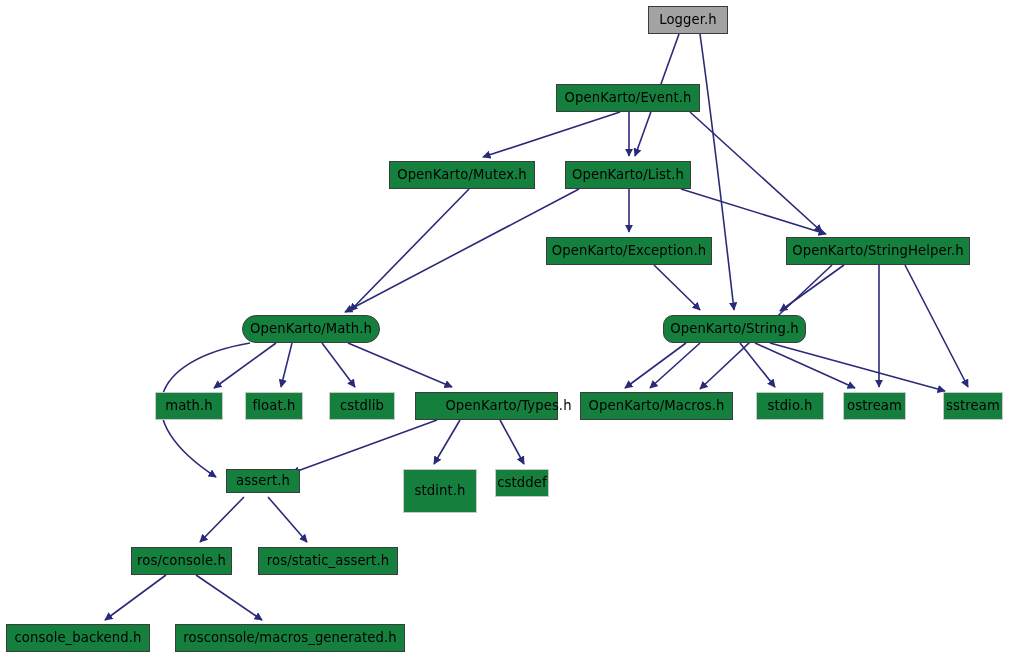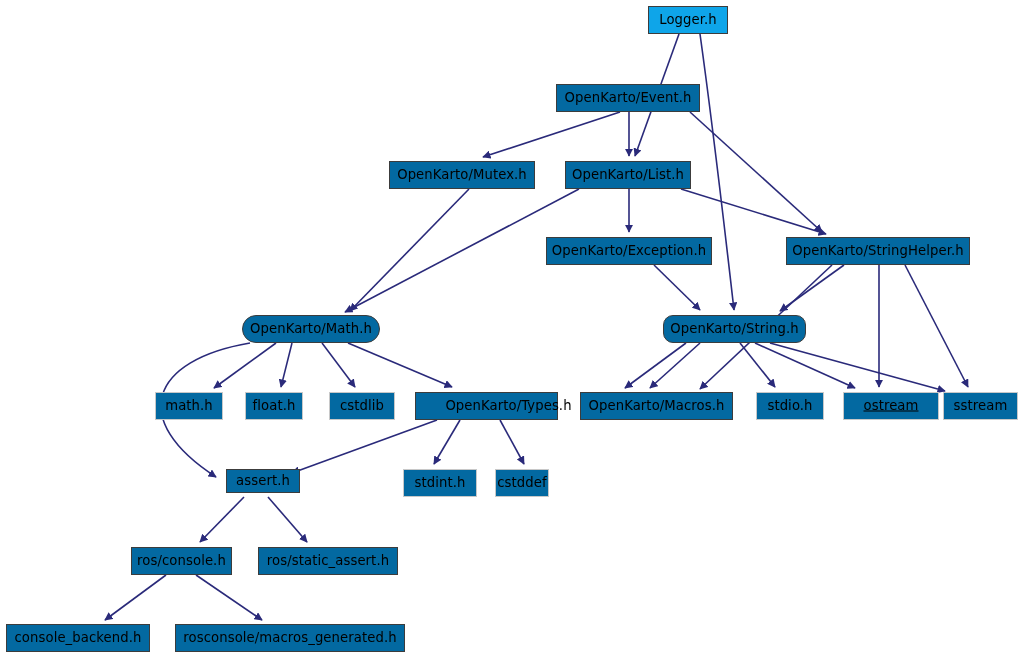--- a/index.html
+++ b/index.html
@@ -23,21 +23,21 @@
     height: 659px;
     pointer-events: none;
   }
   .node {
     position: absolute;
     box-sizing: border-box;
     display: flex;
     align-items: center;
     justify-content: center;
     white-space: nowrap;
-    background: #0369a1;
+    background: #15803d;
     border: 1px solid #c8c8c8;
     color: #000000;
     font-size: 13.2px;
     line-height: 1;
     letter-spacing: 0.1px;
   }
   .node.project {
     border: 1.6px solid #3c3c3c;
   }
   .node.current {
@@ -90,21 +90,21 @@
         <path d="M 770 343 L 945 391" marker-end="url(#arrowhead)" stroke="#2a2a7a"></path>
         <path d="M 686 343 L 625 388" marker-end="url(#arrowhead)" stroke="#2a2a7a"></path>
         <path d="M 244 497 L 200 542" marker-end="url(#arrowhead)" stroke="#2a2a7a"></path>
         <path d="M 268 497 L 307 542" marker-end="url(#arrowhead)" stroke="#2a2a7a"></path>
         <path d="M 166 575 L 105 620" marker-end="url(#arrowhead)" stroke="#2a2a7a"></path>
         <path d="M 196 575 L 262 620" marker-end="url(#arrowhead)" stroke="#2a2a7a"></path>
       </g>
   </svg>
 
   <div id="nodes">
-      <div class="node current" style="left: 648px; top: 6px; width: 80px; height: 28px; background: #0ea5e9; justify-content: center;">
+      <div class="node current" style="left: 648px; top: 6px; width: 80px; height: 28px; background: #a3a3a3; justify-content: center;">
         <span class="node-label">Logger.h</span>
       </div>
       <div class="node project" style="left: 556px; top: 84px; width: 144px; height: 28px;">
         <span class="node-label">OpenKarto/Event.h</span>
       </div>
       <div class="node project" style="left: 389px; top: 161px; width: 146px; height: 28px;">
         <span class="node-label">OpenKarto/Mutex.h</span>
       </div>
       <div class="node project" style="left: 565px; top: 161px; width: 126px; height: 28px;">
         <span class="node-label">OpenKarto/List.h</span>
@@ -132,27 +132,27 @@
       </div>
       <div class="node project" style="left: 415px; top: 392px; width: 143px; height: 28px; padding-left: 44px;">
         <span class="node-label">OpenKarto/Types.h</span>
       </div>
       <div class="node project" style="left: 580px; top: 392px; width: 153px; height: 28px;">
         <span class="node-label">OpenKarto/Macros.h</span>
       </div>
       <div class="node system" style="left: 756px; top: 392px; width: 68px; height: 28px;">
         <span class="node-label">stdio.h</span>
       </div>
-      <div class="node system" style="left: 843px; top: 392px; width: 96px; height: 28px; text-decoration: underline;">
+      <div class="node system" style="left: 843px; top: 392px; width: 63px; height: 28px;">
         <span class="node-label">ostream</span>
       </div>
-      <div class="node system" style="left: 943px; top: 392px; width: 75px; height: 28px;">
+      <div class="node system" style="left: 943px; top: 392px; width: 60px; height: 28px;">
         <span class="node-label">sstream</span>
       </div>
-      <div class="node system" style="left: 403px; top: 469px; width: 74px; height: 28px;">
+      <div class="node system" style="left: 403px; top: 469px; width: 74px; height: 44px;">
         <span class="node-label">stdint.h</span>
       </div>
       <div class="node system" style="left: 495px; top: 469px; width: 54px; height: 28px;">
         <span class="node-label">cstddef</span>
       </div>
       <div class="node project" style="left: 218px; top: 469px; width: 74px; height: 24px; margin-left: 8px;">
         <span class="node-label">assert.h</span>
       </div>
       <div class="node project" style="left: 131px; top: 547px; width: 101px; height: 28px;">
         <span class="node-label">ros/console.h</span>

